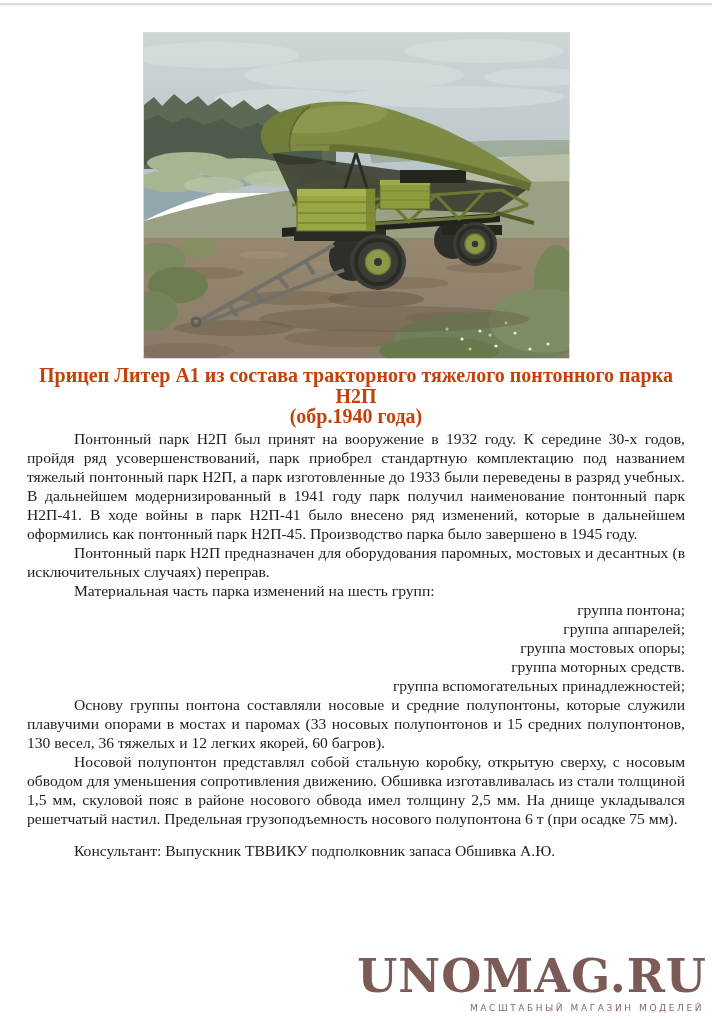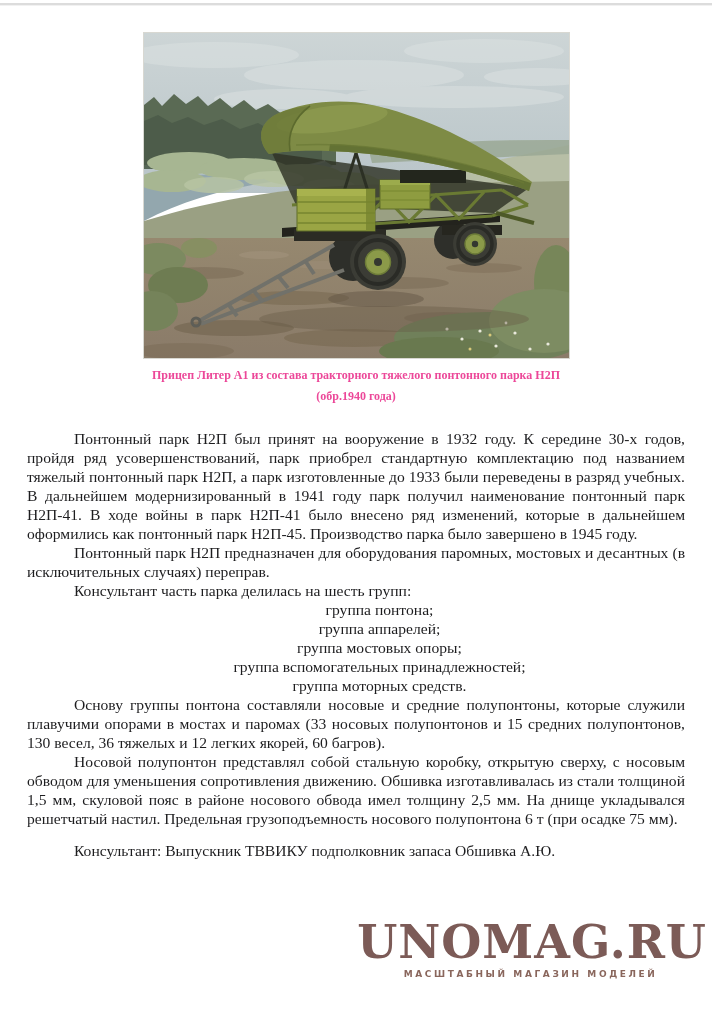--- a/index.html
+++ b/index.html
@@ -11,42 +11,42 @@
     position:absolute; top:3px; left:0; width:712px; height:2px;
     background:#dcdcdc; border-bottom:1px solid #f1f1f1;
   }
   figure.photo {
     position:absolute; left:144px; top:33px; width:425px; height:325px;
     margin:0; padding:0;
   }
   figure.photo svg { display:block; width:425px; height:325px; outline:1px solid #d8d8d2; }
   h1.title {
     position:absolute; top:365px; left:27px; width:658px; margin:0;
-    text-align:center; font-weight:bold; font-size:12px; line-height:20.5px;
-    color:#ec4899;
+    text-align:center; font-weight:bold; font-size:20px; line-height:20.5px;
+    color:#c2410c;
   }
   .body-text {
     position:absolute; top:429px; left:27px; width:658px;
     font-size:15.6px; line-height:19px;
   }
   .body-text p { margin:0; text-indent:47px; text-align:justify; }
-  .body-text p.item { text-align:center; }
+  .body-text p.item { text-align:right; }
   .footnotes { margin-top:13px; }
   .footnotes p { text-align:left; }
   .watermark {
-    position:absolute; top:916px; right:5px; text-align:center;
+    position:absolute; top:950px; right:5px; text-align:right;
     pointer-events:none; z-index:5;
   }
   .watermark .brand {
     font-family:"DejaVu Serif", serif; font-weight:bold;
     font-size:46px; line-height:52px; letter-spacing:1px;
     color:#6b4540; opacity:0.88;
   }
   .watermark .tagline {
-    font-family:"DejaVu Sans", sans-serif; font-weight:bold;
+    font-family:"DejaVu Sans", sans-serif; font-weight:normal;
     font-size:9px; letter-spacing:2.6px; margin-top:1px; margin-right:3px;
     color:#7d564b; opacity:0.9;
   }
 </style>
 </head>
 <body>
 
 <div class="page">
 
   <div class="top-divider"></div>
@@ -211,26 +211,26 @@
   </figure>
 
   <h1 class="title">
     <span>Прицеп Литер А1 из состава тракторного тяжелого понтонного парка Н2П</span><br>
     <span>(обр.1940 года)</span>
   </h1>
 
   <div class="body-text">
     <p>Понтонный парк Н2П был принят на вооружение в 1932 году. К середине 30-х годов, пройдя ряд усовершенствований, парк приобрел стандартную комплектацию под названием тяжелый понтонный парк Н2П, а парк изготовленные до 1933 были переведены в разряд учебных. В дальнейшем модернизированный в 1941 году парк получил наименование понтонный парк Н2П-41. В ходе войны в парк Н2П-41 было внесено ряд изменений, которые в дальнейшем оформились как понтонный парк Н2П-45. Производство парка было завершено в 1945 году.</p>
     <p>Понтонный парк Н2П предназначен для оборудования паромных, мостовых и десантных (в исключительных случаях) переправ.</p>
-    <p>Консультант часть парка делилась на шесть групп:</p>
+    <p>Материальная часть парка изменений на шесть групп:</p>
     <p class="item">группа понтона;</p>
     <p class="item">группа аппарелей;</p>
     <p class="item">группа мостовых опоры;</p>
+    <p class="item">группа моторных средств.</p>
     <p class="item">группа вспомогательных принадлежностей;</p>
-    <p class="item">группа моторных средств.</p>
     <p>Основу группы понтона составляли носовые и средние полупонтоны, которые служили плавучими опорами в мостах и паромах (33 носовых полупонтонов и 15 средних полупонтонов, 130 весел, 36 тяжелых и 12 легких якорей, 60 багров).</p>
     <p>Носовой полупонтон представлял собой стальную коробку, открытую сверху, с носовым обводом для уменьшения сопротивления движению. Обшивка изготавливалась из стали толщиной 1,5 мм, скуловой пояс в районе носового обвода имел толщину 2,5 мм. На днище укладывался решетчатый настил. Предельная грузоподъемность носового полупонтона 6 т (при осадке 75 мм).</p>
 
     <div class="footnotes">
       <p>Консультант: Выпускник ТВВИКУ подполковник запаса Обшивка А.Ю.</p>
     </div>
   </div>
 
   <div class="watermark">
     <div class="brand">UNOMAG.RU</div>

